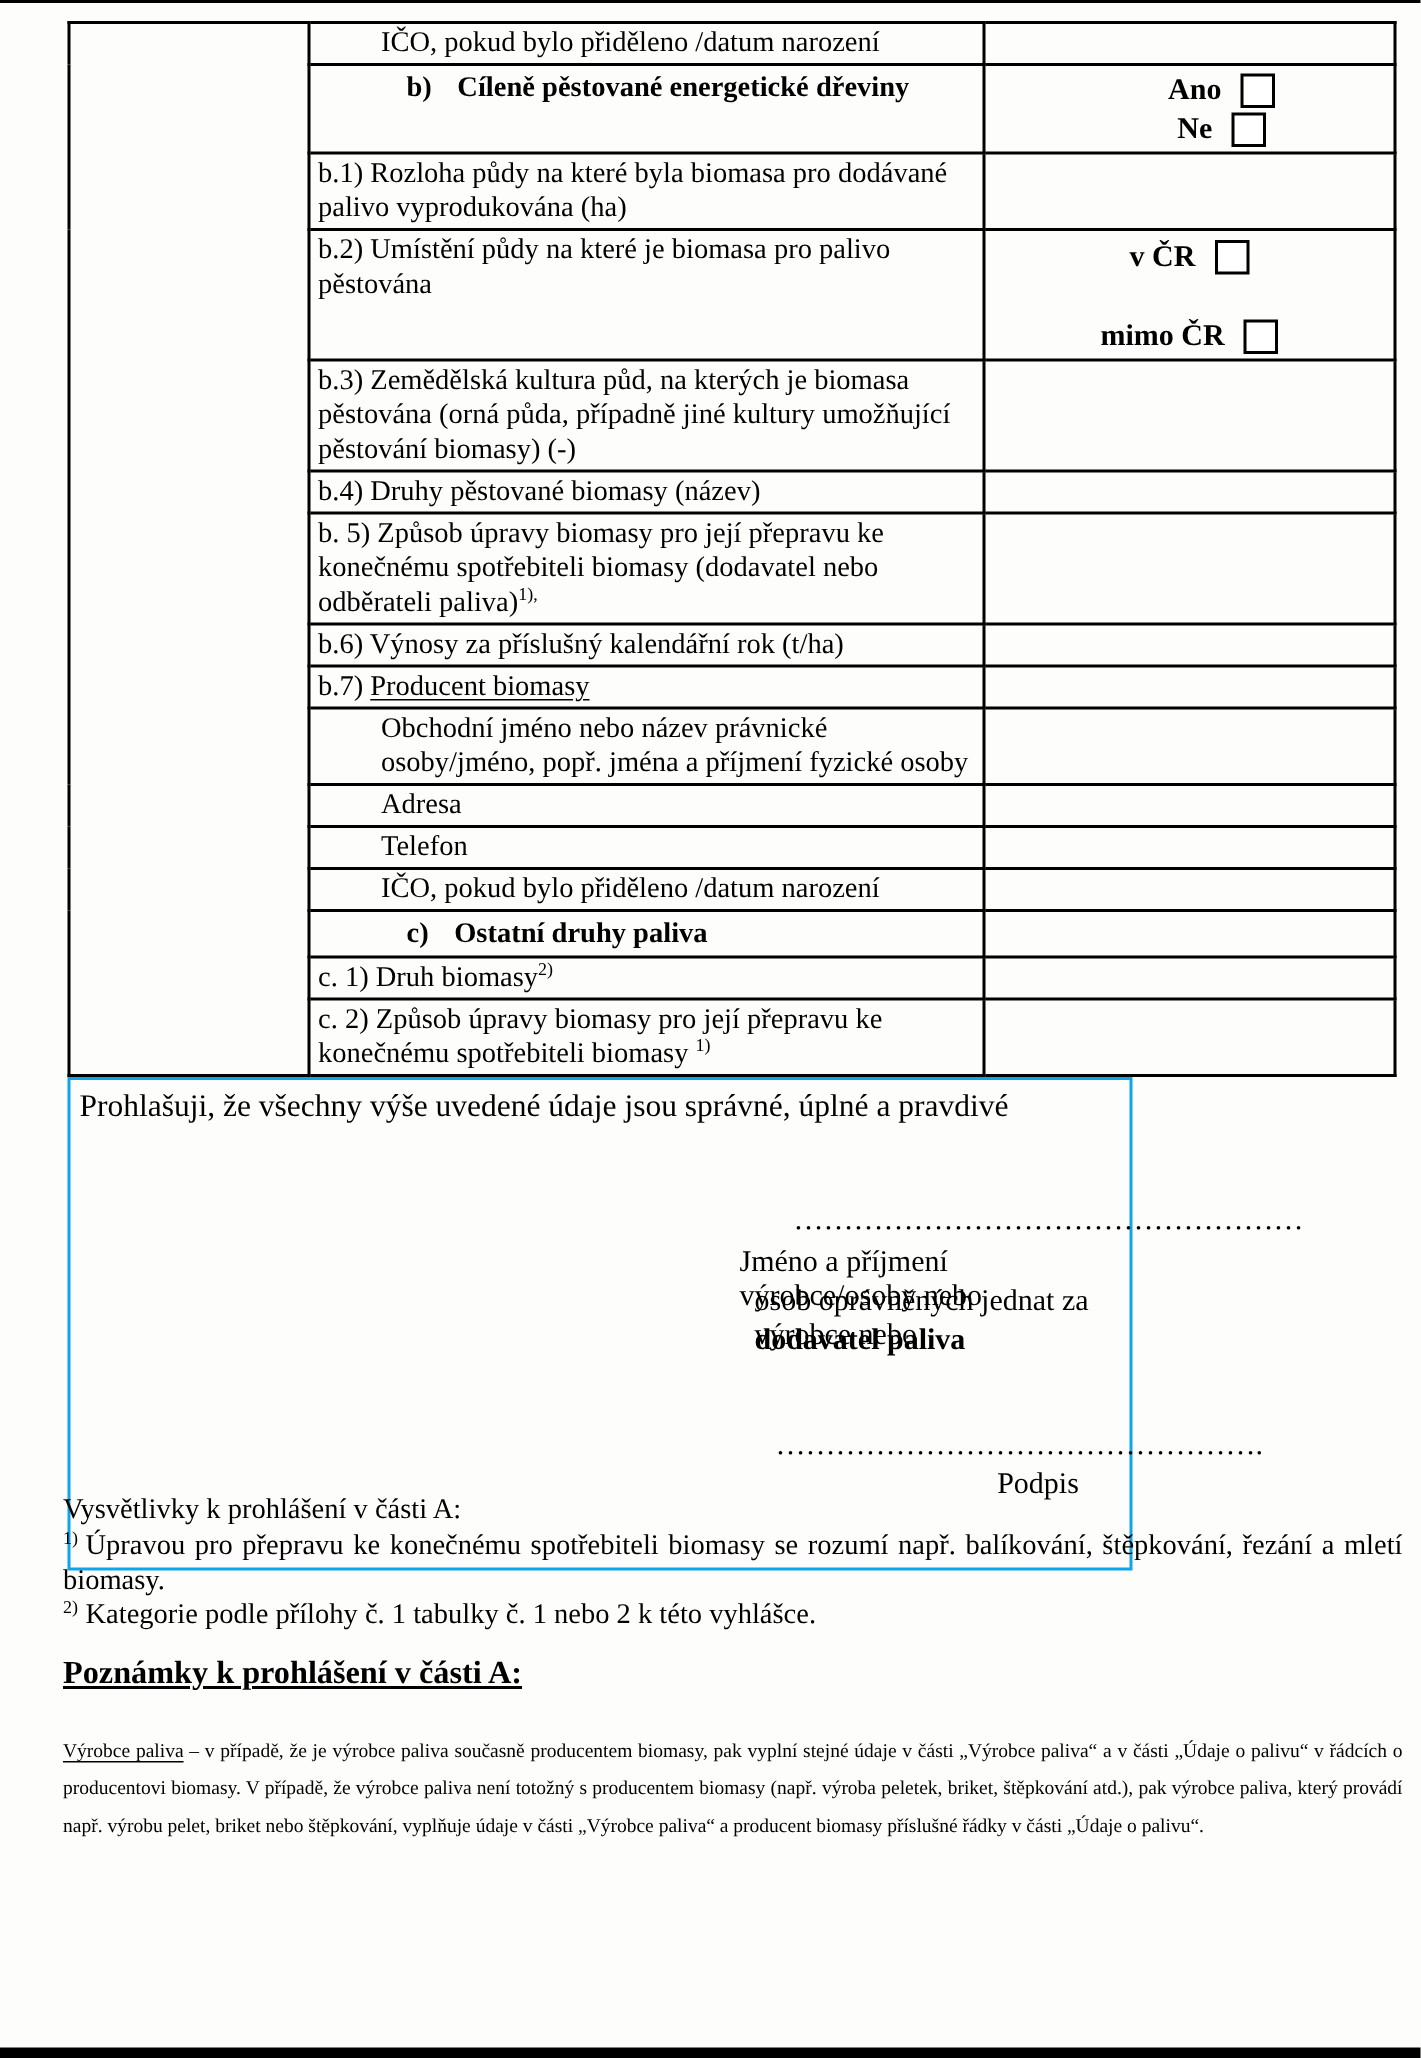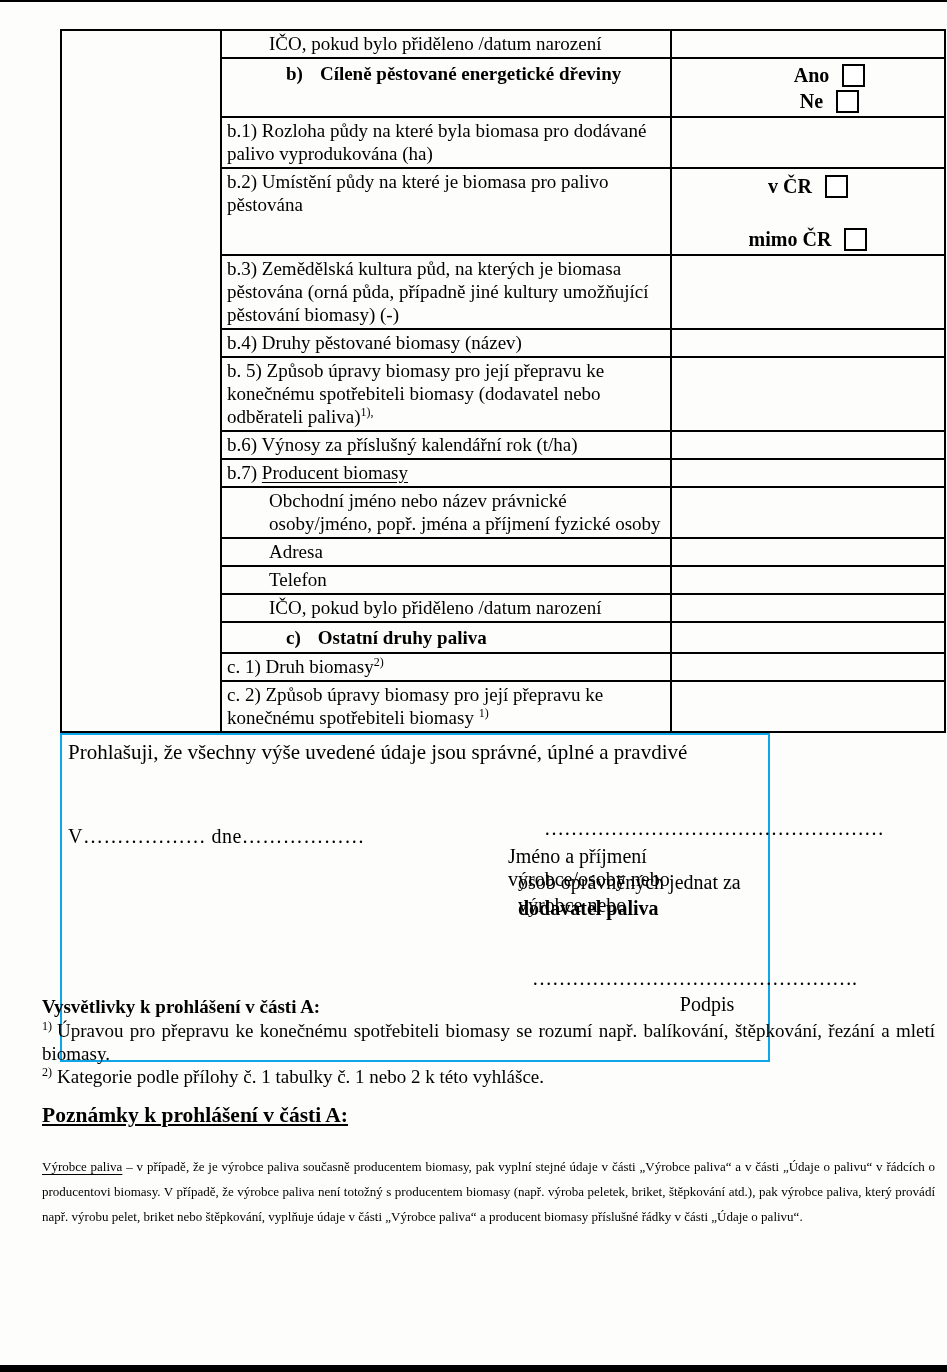--- a/index.html
+++ b/index.html
@@ -22,24 +22,23 @@
     background: #000;
   }
   .bottom-rule {
     position: absolute;
     bottom: 0; left: 0; right: 0;
     height: 7px;
     background: #000;
   }
   .content {
     position: absolute;
-    top: 29px;
+    top: 14px;
     left: 45px;
     width: 710px;
-    margin-left: 15px;
   }
   
   table.form-table {
     border-collapse: collapse;
     width: 884px;
     table-layout: fixed;
   }
   table.form-table td {
     border: 2px solid #000;
     vertical-align: top;
@@ -111,21 +110,21 @@
   .sig-dots-2 { position: absolute; top: 232px; left: 470px; }
   .podpis     { position: absolute; top: 258px; left: 470px; width: 350px; text-align: center; }
   
   .footnotes {
     position: absolute;
     top: 995px;
     left: 42px;
     width: 893px;
   }
   .fn-title {
-    font-weight: bold;
+    font-weight: normal;
     font-size: 19px;
     line-height: 24px;
   }
   .fn {
     margin: 0;
     font-size: 19px;
     line-height: 23px;
     text-align: justify;
   }
   .fn sup { margin-right: 5px; }
@@ -241,21 +240,20 @@
         </tr>
         <tr>
           <td class="label-cell item"><span>c. 2) Způsob úpravy biomasy pro její přepravu ke konečnému spotřebiteli biomasy </span><sup>1)</sup></td>
           <td class="value-cell"></td>
         </tr>
       </tbody>
   </table>
 
   <div class="decl-box">
     <div class="decl-statement">Prohlašuji, že všechny výše uvedené údaje jsou správné, úplné a pravdivé</div>
-    <div class="place-date">V………………  dne………………</div>
     <div class="sig-dots-1">……………………………………………</div>
     <div class="sig-line-1">Jméno a příjmení výrobce/osoby nebo</div>
     <div class="sig-line-2">osob oprávněných jednat za výrobce nebo</div>
     <div class="sig-line-3">dodavatel paliva</div>
     <div class="sig-dots-2">………………………………………….</div>
     <div class="podpis">Podpis</div>
   </div>
 
 </div>
 

